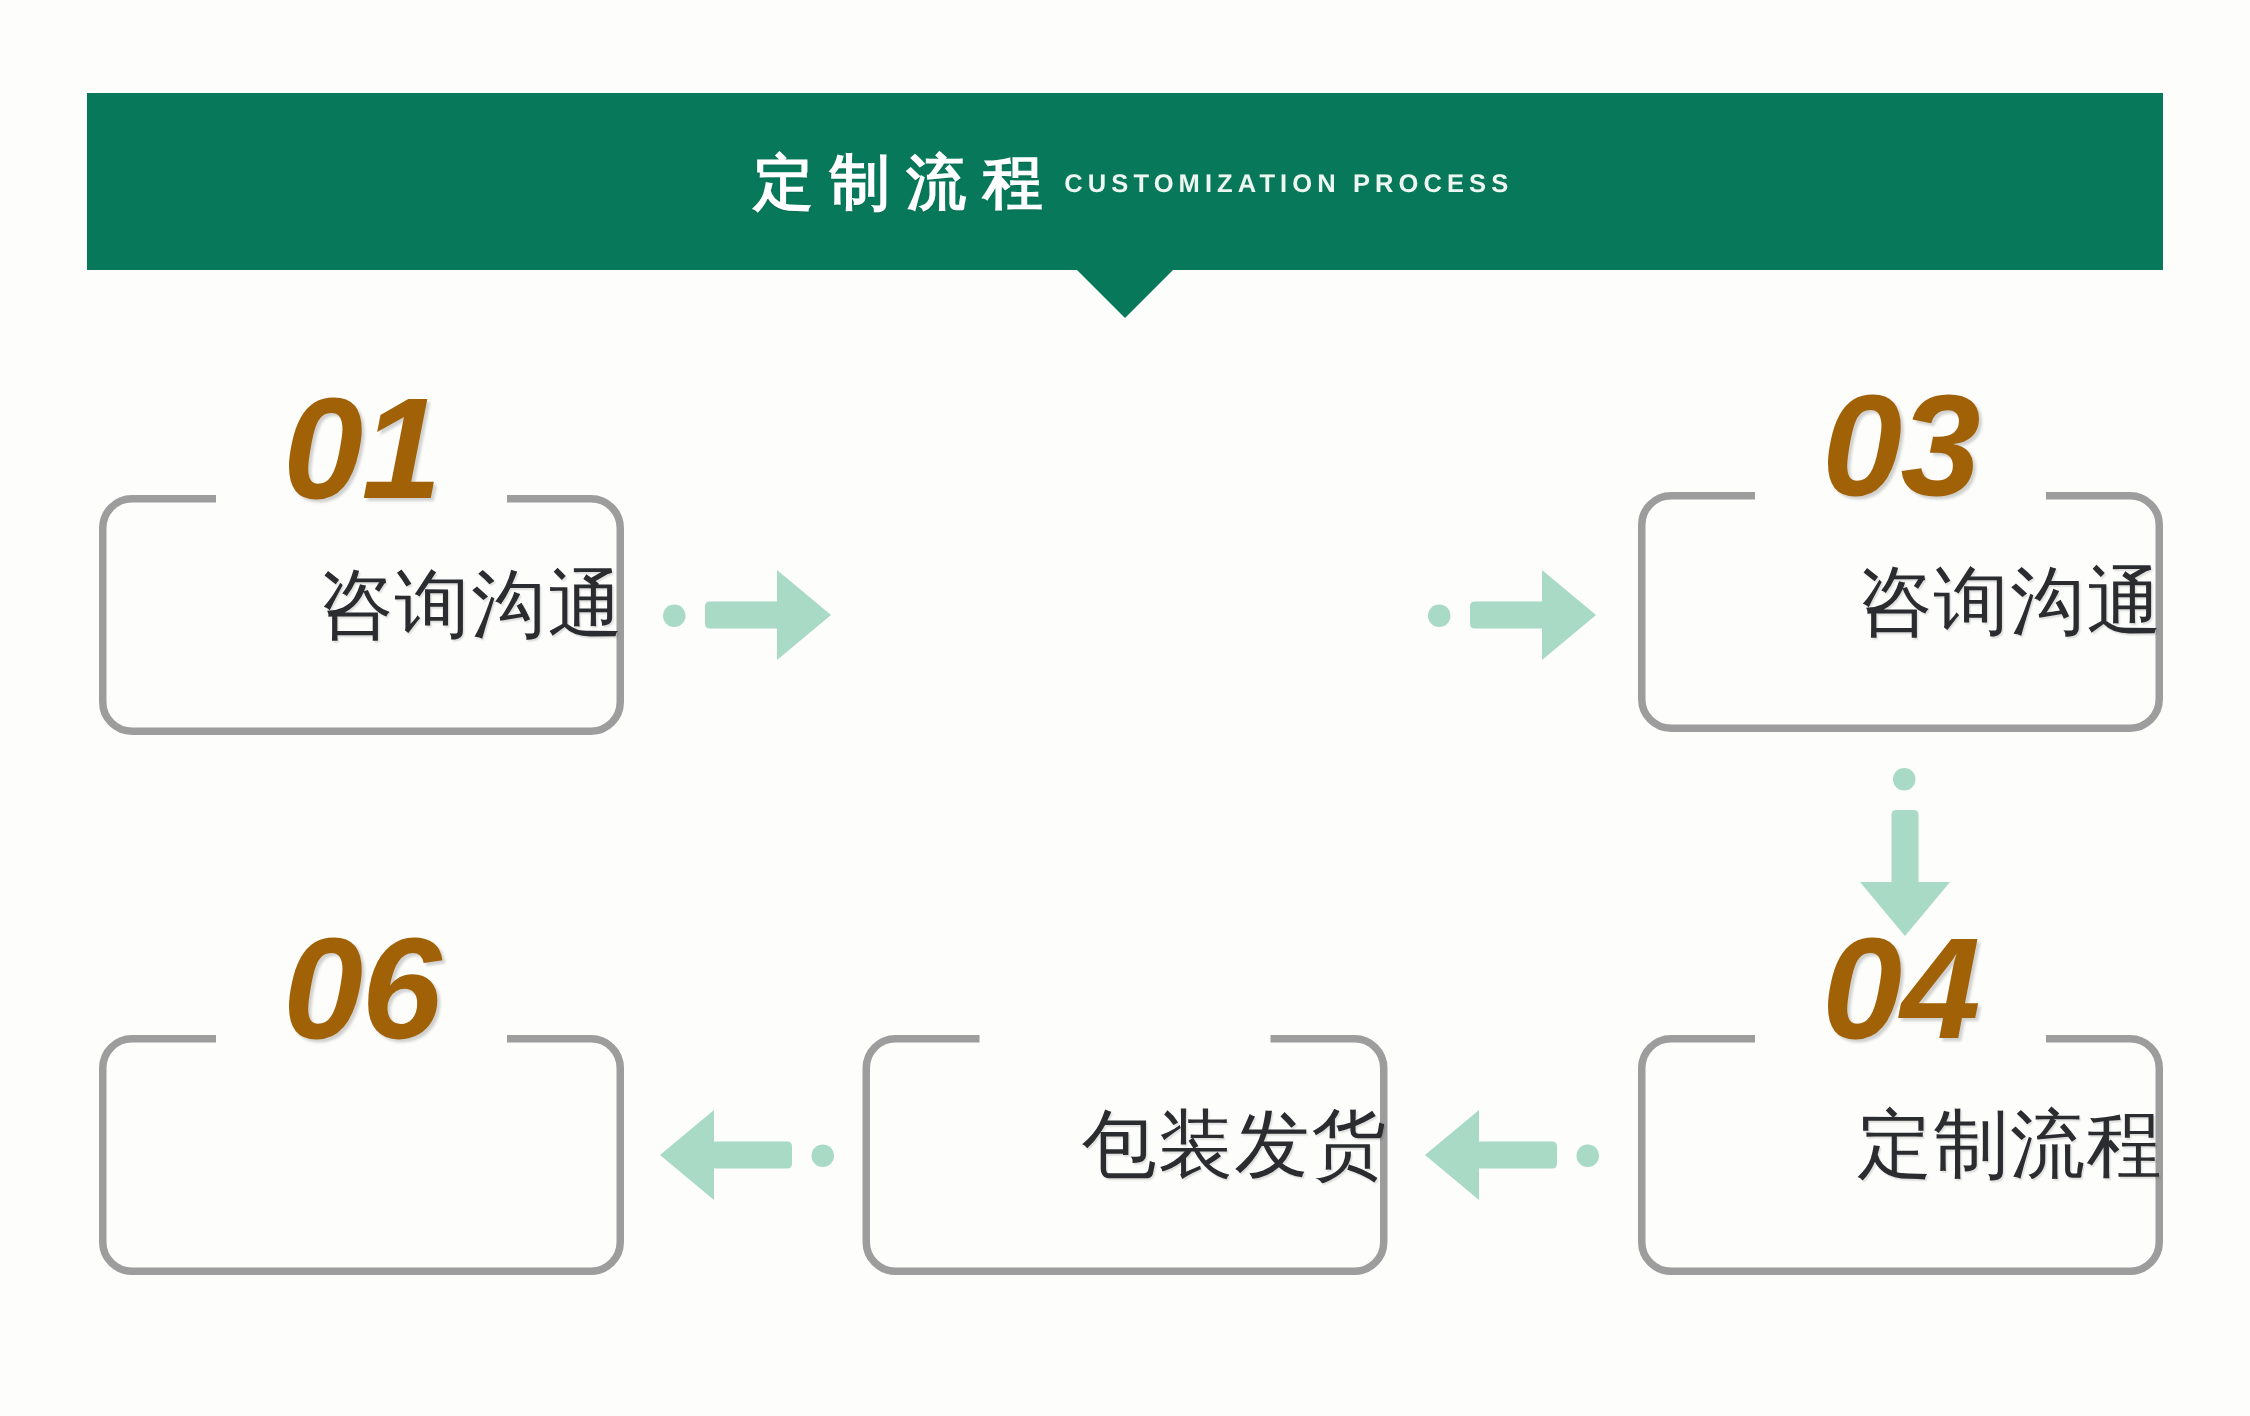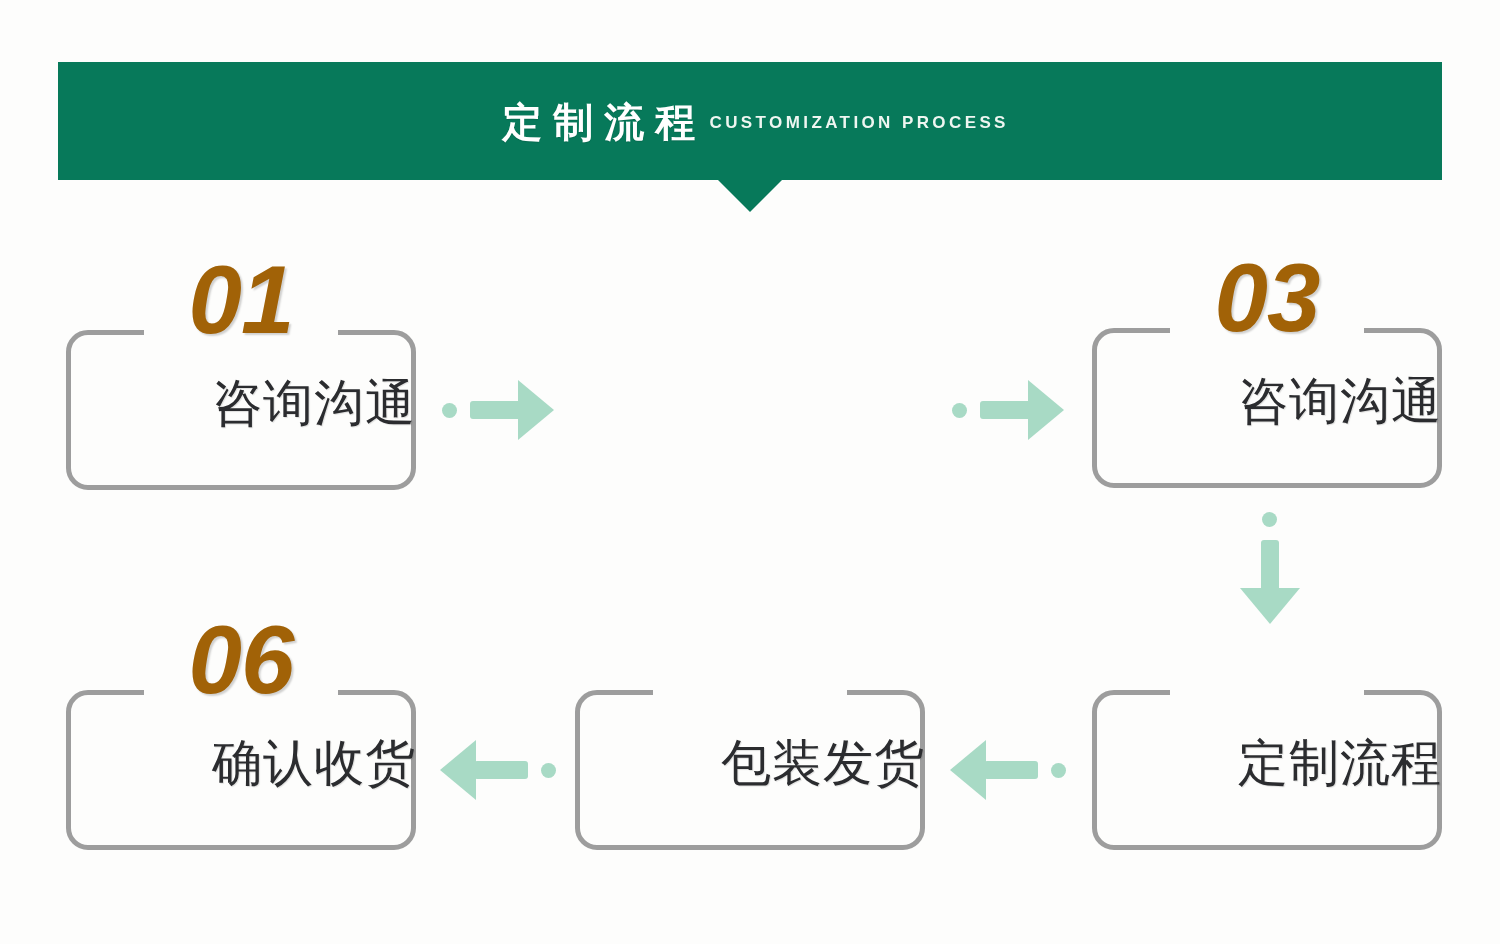--- a/index.html
+++ b/index.html
@@ -232,34 +232,34 @@
   <div class="step pos-03">
     <div class="step-box"></div>
     <div class="step-gap"></div>
     <div class="step-number">03</div>
     <div class="step-label">咨询沟通</div>
   </div>
 
   <div class="step pos-04">
     <div class="step-box"></div>
     <div class="step-gap"></div>
+    <div class="step-number">04</div>
     <div class="step-label">定制流程</div>
   </div>
 
   <div class="step pos-05">
     <div class="step-box"></div>
     <div class="step-gap"></div>
     <div class="step-label">包装发货</div>
   </div>
 
   <div class="step pos-06">
     <div class="step-box"></div>
     <div class="step-gap"></div>
     <div class="step-number">06</div>
-    <div class="step-label">确认收货</div>
   </div>
 
   <div class="conn arrow-1">
     <div class="dot"></div>
     <div class="shaft-h"></div>
     <div class="head-right"></div>
   </div>
 
   <div class="conn arrow-2">
     <div class="dot"></div>

